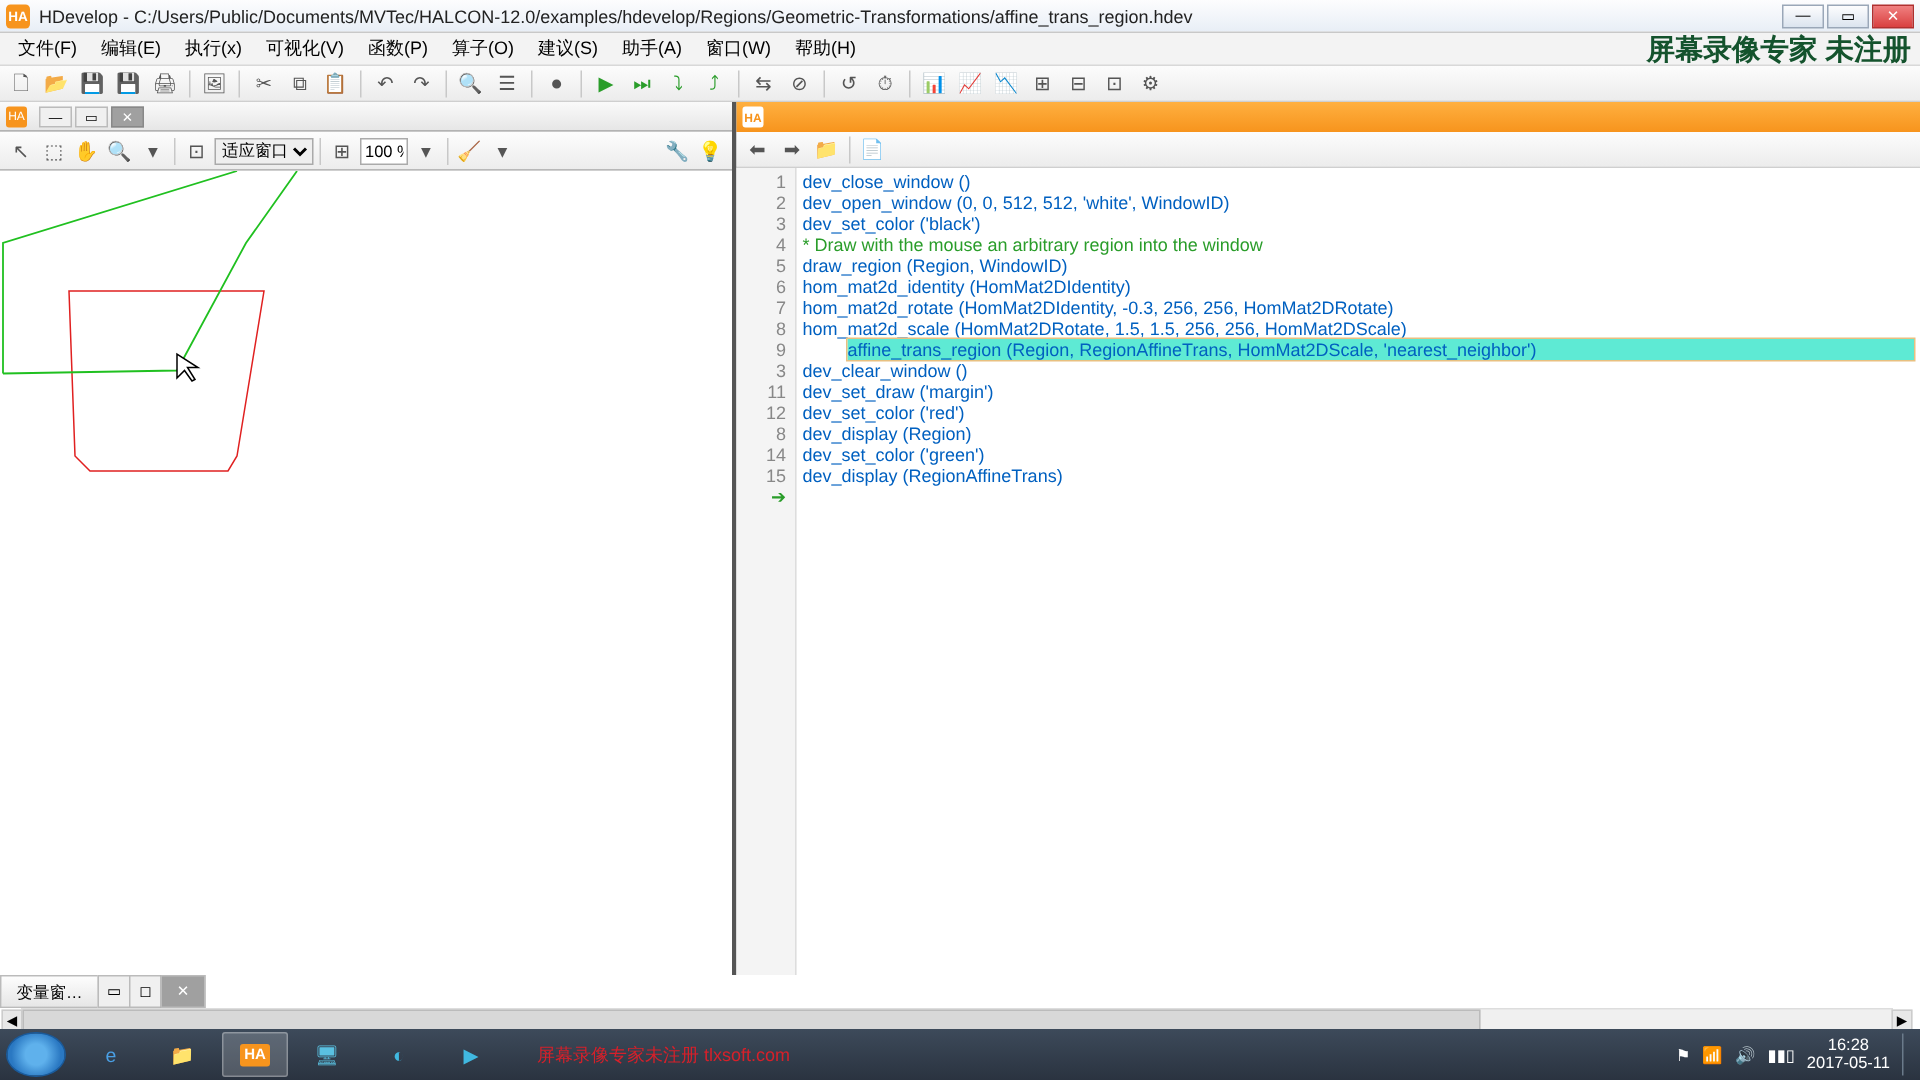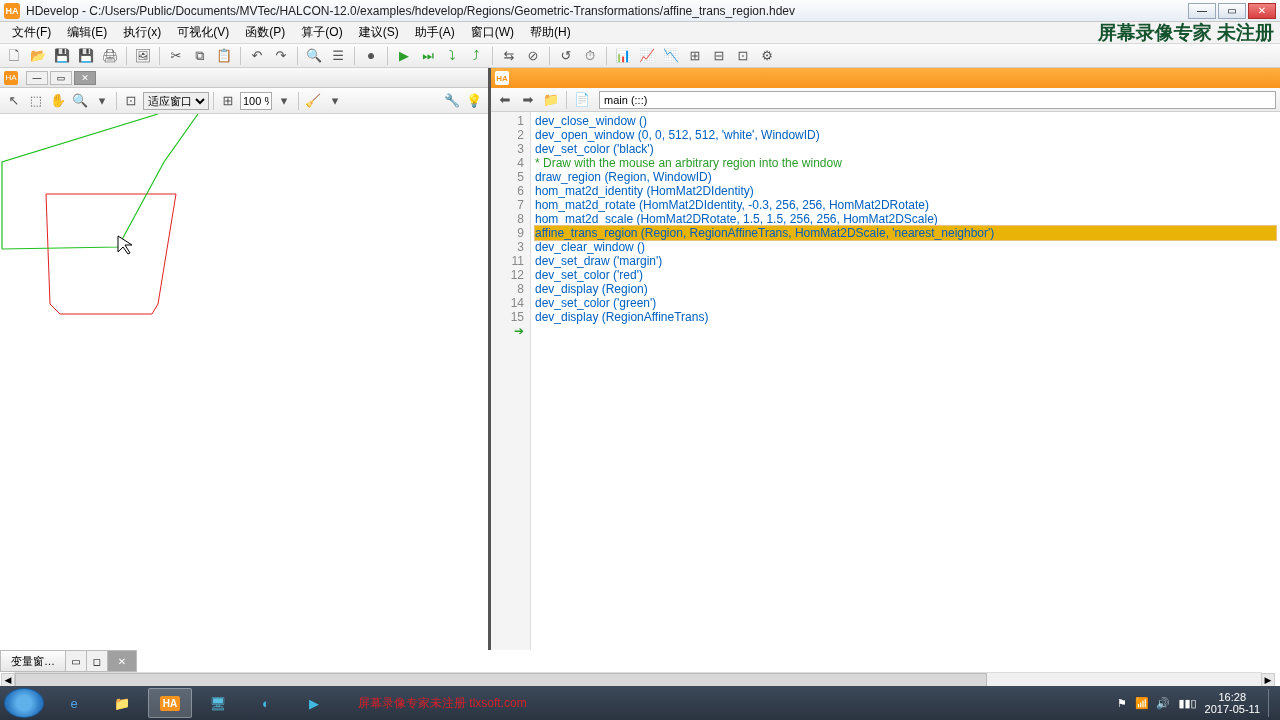--- a/index.html
+++ b/index.html
@@ -48,21 +48,21 @@
 .editor-titlebar .ed-title { flex: 1; font-size: 11px; text-align:center; }
 
 .editor-nav { height: 24px; background: linear-gradient(#fcfcfc,#ececec); border-bottom: 1px solid #cfcfcf; display: flex; align-items: center; padding: 0 4px; gap: 3px; }
 .editor-nav input { height: 18px; flex:1; border: 1px solid #aaa; font-size: 11px; padding: 0 4px; margin-left:4px;}
 
 .code-area { flex: 1; display: flex; font-family: Consolas, monospace; font-size: 12px; overflow: auto; background:#fff;}
 .gutter { width: 40px; background: #f4f4f4; border-right: 1px solid #ddd; text-align: right; padding: 2px 6px 2px 2px; color: #888; line-height: 14px; user-select:none;}
 .gutter .ln { height: 14px; }
 .code { flex: 1; padding: 2px 4px; line-height: 14px; white-space: pre; }
 .code .line { height: 14px; }
-.code .line.hl { background:#eab308; outline:1px solid #e8c080;}
+.code .line.hl { background:#5eead4; outline:1px solid #e8c080;margin-left:30px;}
 .op { color: #0060c0; } .cmt { color:#2a9d2a;}
 
 
 .var-tab { position: absolute; left: 0; bottom: 48px; height: 22px; display: flex; align-items: stretch; background: transparent;}
 .var-tab .tab { background: linear-gradient(#fdfdfd,#e6e6e6); border:1px solid #bbb; padding: 2px 10px; font-size: 11px; display:flex; align-items:center;text-align:center;}
 .var-tab .tab-btn { width:22px; border:1px solid #bbb; background:#f0f0f0; display:flex;align-items:center;justify-content:center;font-size:10px; cursor:pointer; margin-left:-1px;}
 .var-tab .tab-btn.close { width:30px; background:#a0a0a0; color:#fff;}
 
 
 .hscroll { position: absolute; left: 14px; right: 18px; bottom: 32px; height: 16px; background: #f0f0f0; border:1px solid #ddd;}
@@ -292,21 +292,20 @@
       <span class="tool-btn">
           <span class="g">➡</span>
         </span>
       <span class="tool-btn">
           <span class="g">📁</span>
         </span>
       <span class="tool-sep"></span>
       <span class="tool-btn">
           <span class="g">📄</span>
         </span>
-      <input value="main (:::)" style="">
     </div>
     <div class="code-area">
       <div class="gutter" id="gutter">
           <div class="ln">1</div>
           <div class="ln">2</div>
           <div class="ln">3</div>
           <div class="ln">4</div>
           <div class="ln">5</div>
           <div class="ln">6</div>
           <div class="ln">7</div>

